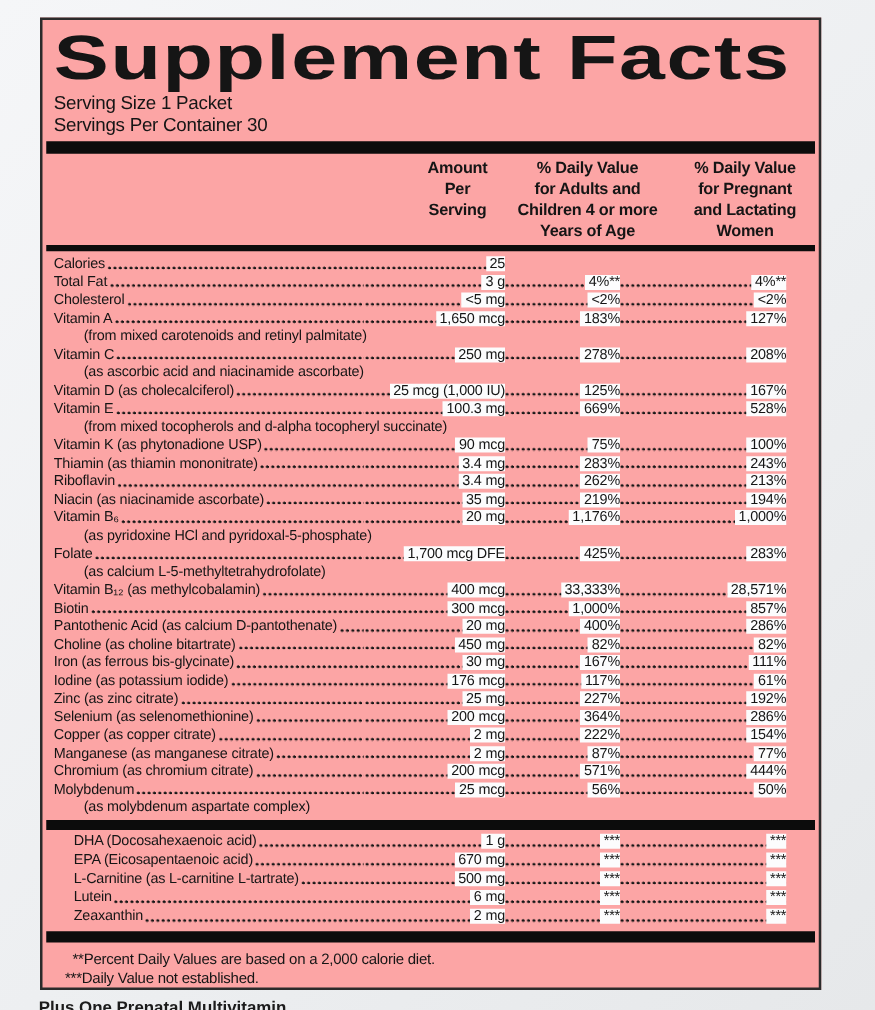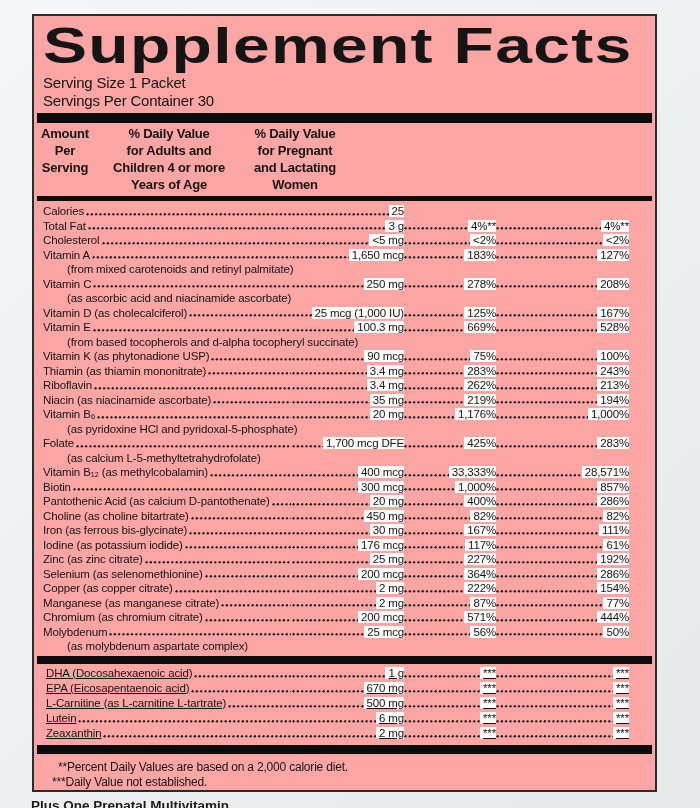--- a/index.html
+++ b/index.html
@@ -15,29 +15,29 @@
 
   .serv { font-size:15px; line-height:17.5px; margin-left:9px; letter-spacing:-0.2px; }
   .serv:first-of-type { margin-top:3px; }
 
   .bar { background:#0c0c0c; margin:0 3px; }
   .bar-1 { height:10px; margin-top:4px; }
   .bar-2 { height:5px;  margin-top:3px; }
   .bar-3 { height:8px;  margin-top:2px; }
   .bar-4 { height:9px;  margin-top:4px; }
 
-  .hdr { display:flex; justify-content:flex-start; padding-right:4px; margin-top:2px;
+  .hdr { display:flex; justify-content:flex-end; padding-right:4px; margin-top:2px;
     font-weight:700; font-size:13px; line-height:17px; text-align:center;
     white-space:pre-line; letter-spacing:-0.2px; height:68px; }
   .h-amt { width:62px; }
   .h-adl { width:134px; margin-left:6px; }
   .h-prg { width:110px; margin-left:4px; }
 
   .rows { padding:0 26px 0 9px; margin-top:3px; }
-  .rows2 { padding:0 26px 0 12px; margin-top:2px;text-decoration:underline; }
+  .rows2 { padding:0 26px 0 25px; margin-top:2px; }
   .row { display:flex; height:14.5px; line-height:14.5px; font-size:11.5px; letter-spacing:-0.15px; }
   .rows2 .row { height:15px; line-height:15px; }
   .nm { flex:0 0 auto; white-space:nowrap;text-align:center; }
   .lead { flex:1 1 8px; margin:0 1px 0 2px; }
   .amt { flex:0 0 auto; min-width:112px; text-align:right; white-space:nowrap; }
   .dv1 { flex:0 0 92px;  text-align:right; white-space:nowrap; }
   .dv2 { flex:0 0 133px; text-align:right; white-space:nowrap; }
   .dots { background-image:radial-gradient(circle at 1.6px 1.6px,#161616 1.05px,rgba(0,0,0,0) 1.45px);
     background-size:4.3px 3.4px; background-repeat:repeat-x; background-position:left calc(100% - 2.5px); }
   .row i { font-style:normal; background:#fcfcfd; padding-left:3px; }
@@ -120,21 +120,21 @@
         <span class="dv1 dots"><i>125%</i></span>
         <span class="dv2 dots"><i>167%</i></span>
       </div>
     <div class="row">
         <span class="nm">Vitamin E</span>
         <span class="lead dots"></span>
         <span class="amt dots"><i>100.3 mg</i></span>
         <span class="dv1 dots"><i>669%</i></span>
         <span class="dv2 dots"><i>528%</i></span>
       </div>
-    <div class="sub">(from based tocopherols and d-alpha tocopheryl succinate)</div>
+    <div class="sub">(from mixed tocopherols and d-alpha tocopheryl succinate)</div>
     <div class="row">
         <span class="nm">Vitamin K (as phytonadione USP)</span>
         <span class="lead dots"></span>
         <span class="amt dots"><i>90 mcg</i></span>
         <span class="dv1 dots"><i>75%</i></span>
         <span class="dv2 dots"><i>100%</i></span>
       </div>
     <div class="row">
         <span class="nm">Thiamin (as thiamin mononitrate)</span>
         <span class="lead dots"></span>

